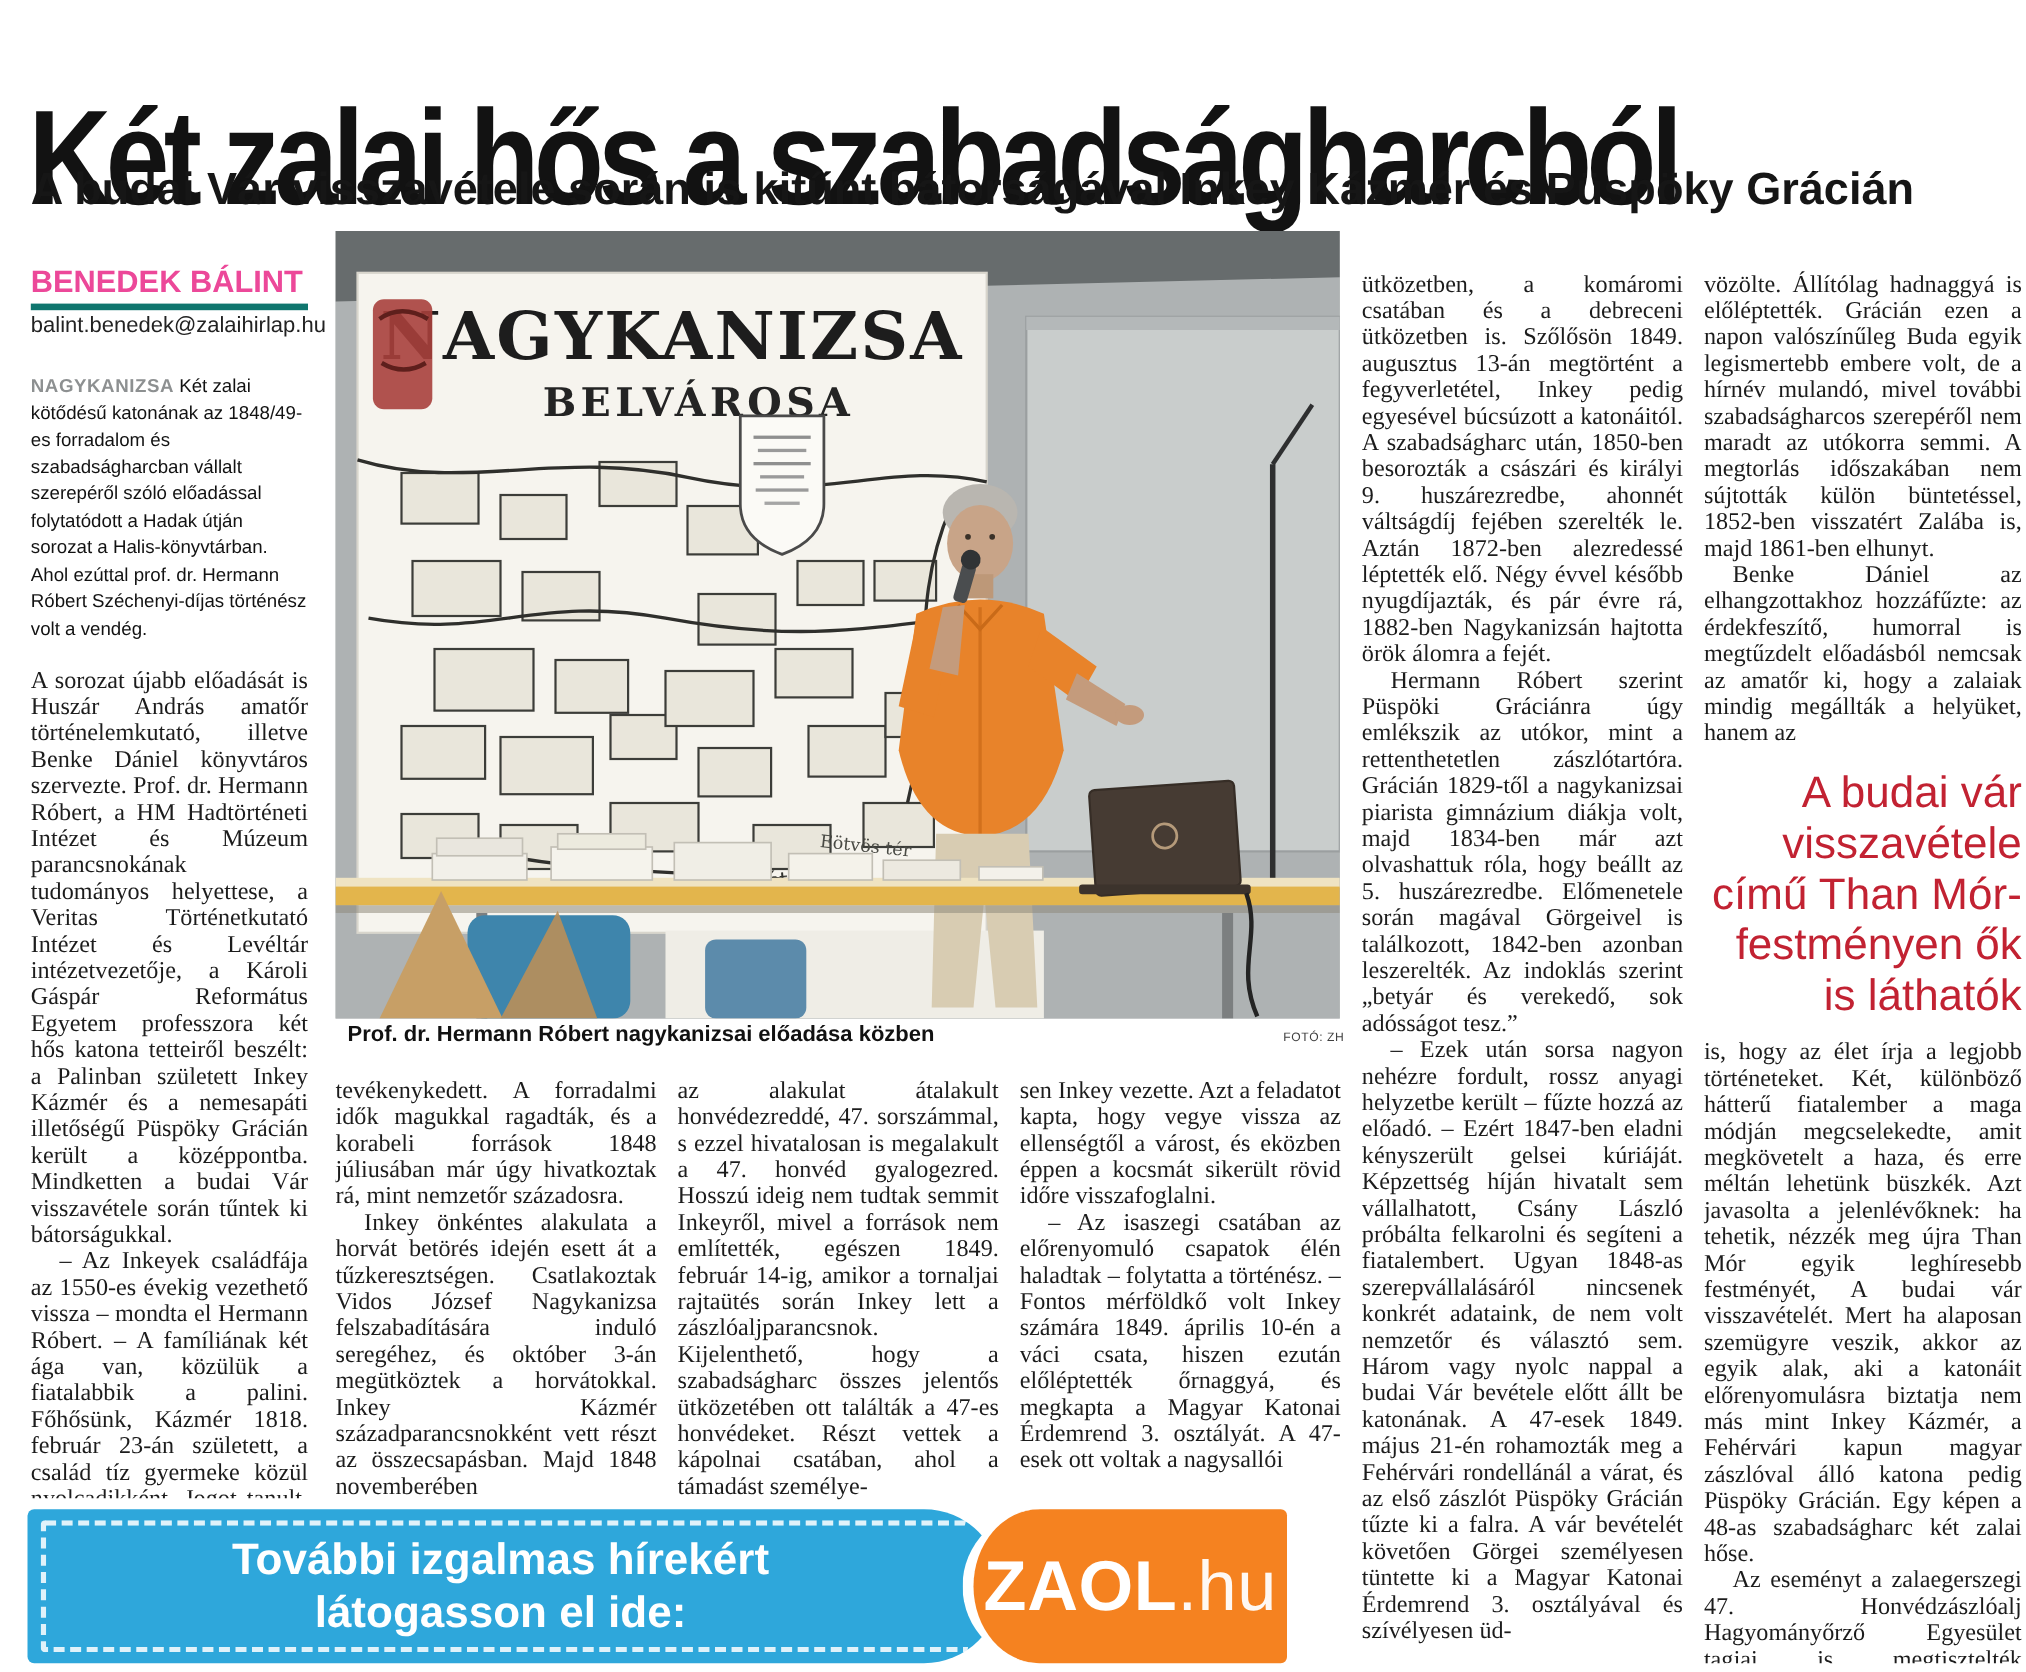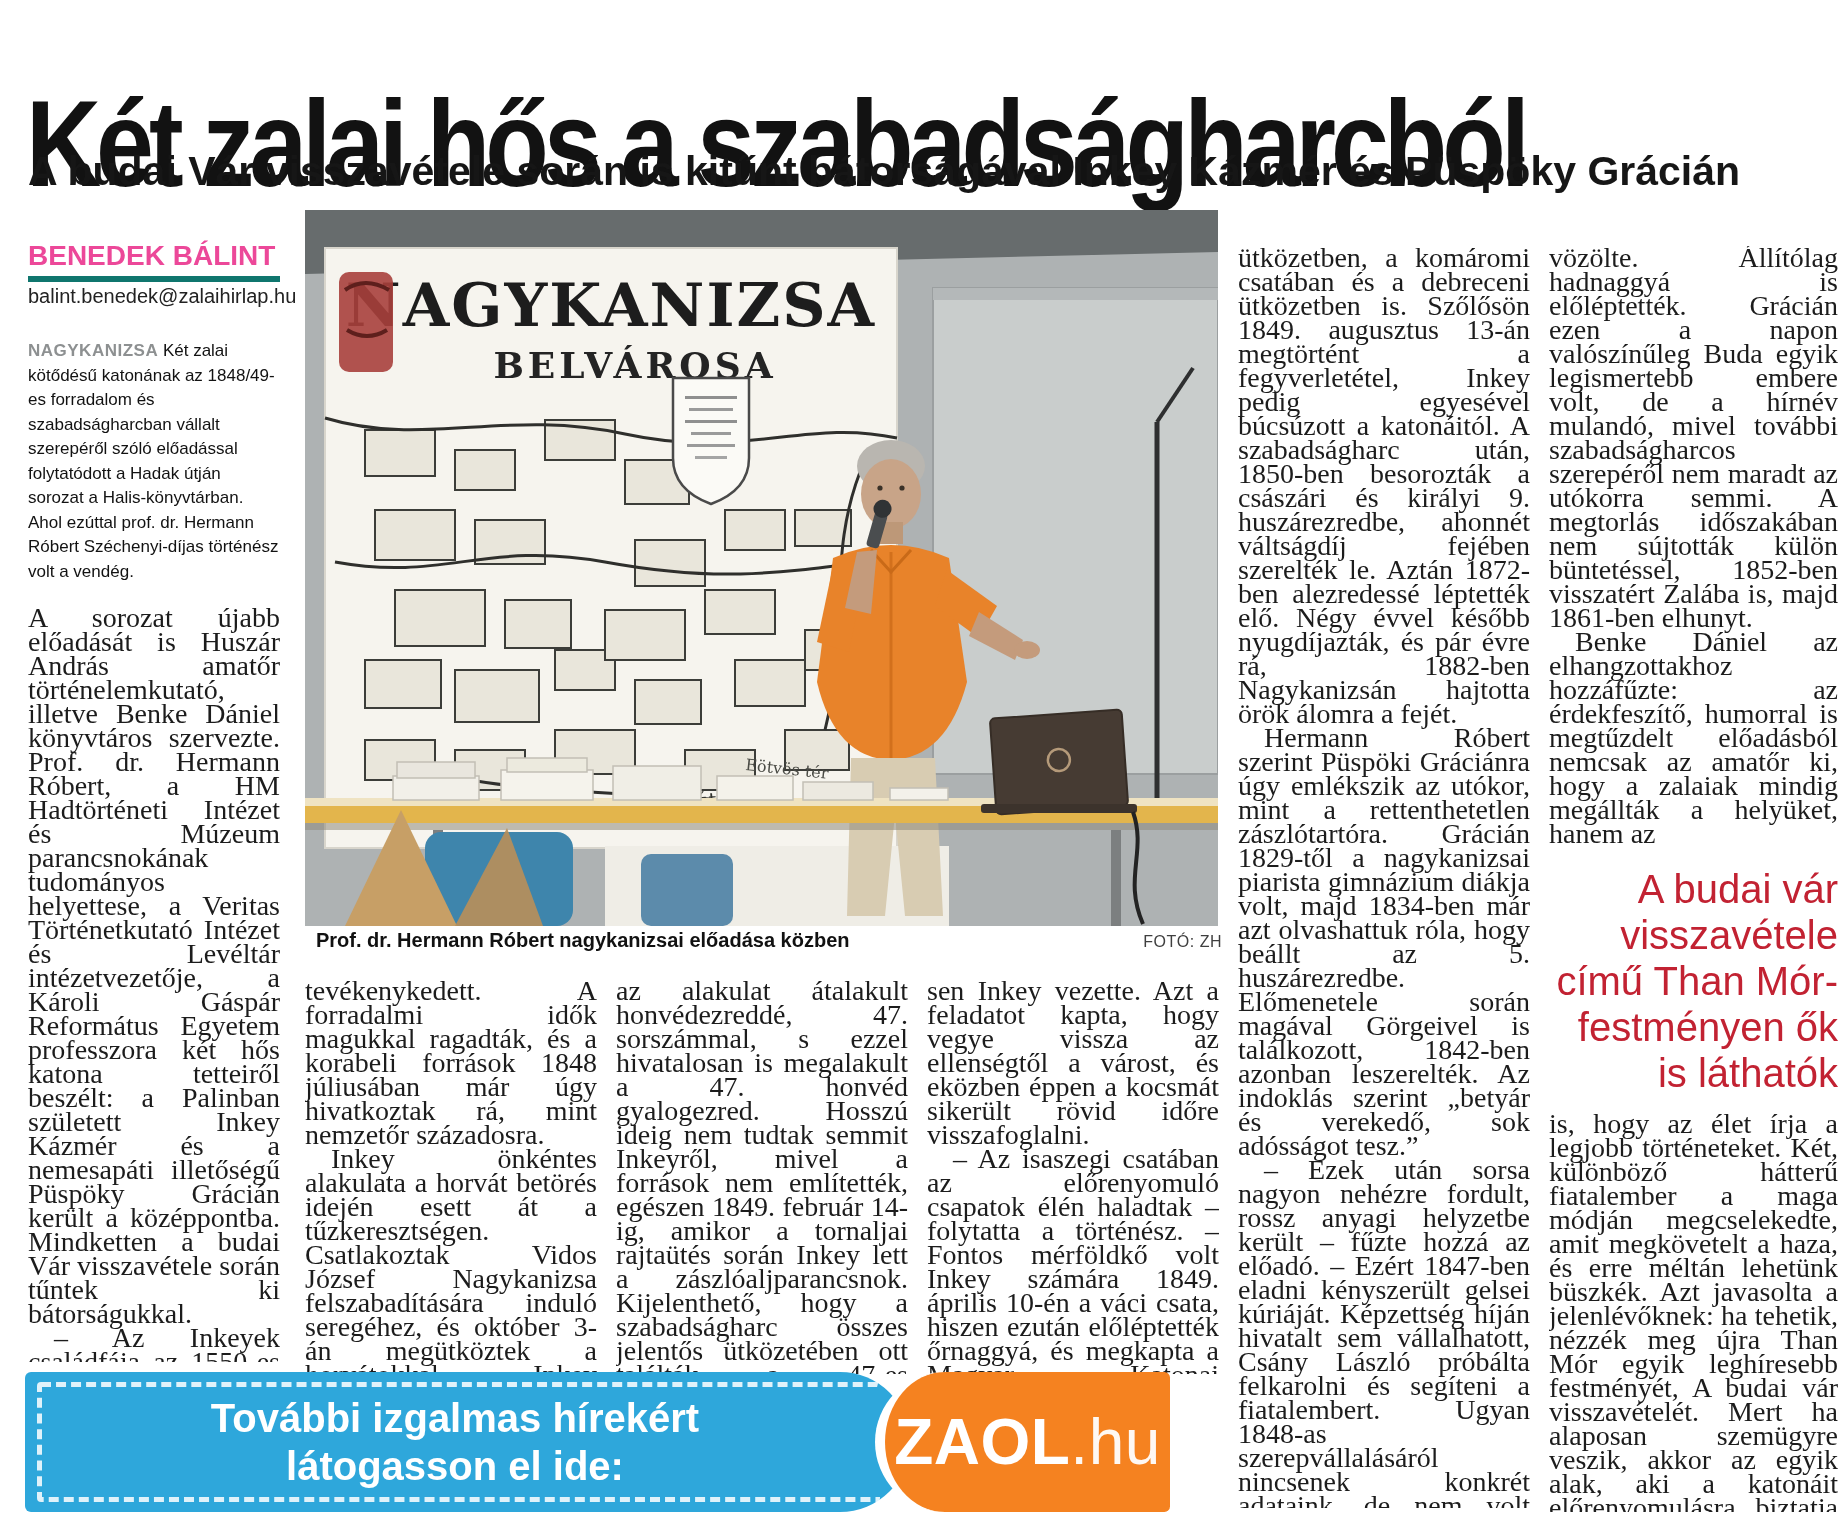--- a/index.html
+++ b/index.html
@@ -11,38 +11,38 @@
     letter-spacing:-5px;color:#121212;line-height:1.04;white-space:nowrap;
     transform:scale(1.0,1.18);transform-origin:top left;}
   .subheadline{position:absolute;left:28px;top:148px;width:1800px;
     font-family:"Liberation Sans", sans-serif;font-weight:700;font-size:41px;color:#161616;}
   
   .byline{position:absolute;left:28px;top:240px;width:252px;font-family:"Liberation Sans", sans-serif;}
   .byline .name{font-weight:700;font-size:28px;color:#ec4899;padding-bottom:4px;border-bottom:6px solid #0f766e;}
   .byline .mail{font-size:20px;color:#222;padding-top:3px;}
   
   .col{position:absolute;overflow:hidden;}
-  .para{margin:0;font-size:28px;line-height:24px;text-align:justify;text-justify:inter-word;}
+  .para{margin:0;font-size:22px;line-height:24px;text-align:justify;text-justify:inter-word;}
   .para.ind{text-indent:26px;}
   .lead{font-family:"Liberation Sans", sans-serif;font-size:17px;line-height:24.5px;color:#121212;
         text-align:left;margin-bottom:22px;}
   .lead .loc{font-weight:700;color:#8d9091;letter-spacing:.5px;}
   #col1{left:28px;top:322px;width:252px;height:1040px;}
   #col2{left:305px;top:979px;width:292px;height:395px;}
   #col3{left:616px;top:979px;width:292px;height:395px;}
   #col4{left:927px;top:979px;width:292px;height:395px;}
   #col5{left:1238px;top:246px;width:292px;height:1262px;}
   #col6{left:1549px;top:246px;width:289px;height:1266px;}
   
   .photo{position:absolute;left:305px;top:210px;width:913px;height:716px;background:#aeb2b3;}
   .photo svg{display:block;}
   .caption-row{position:absolute;left:305px;top:929px;width:917px;display:flex;
     justify-content:space-between;align-items:baseline;font-family:"Liberation Sans", sans-serif;}
   .caption{font-weight:700;font-size:20px;color:#111;margin-left:11px;}
-  .credit{font-size:16px;color:#3f3f3f;letter-spacing:.5px;margin-left:16px;}
+  .credit{font-size:11px;color:#3f3f3f;letter-spacing:.5px;margin-left:16px;}
   
   .pullquote{margin:20px 0 16px 0;text-align:right;font-family:"Liberation Sans", sans-serif;
     font-size:40px;line-height:46px;color:#c22232;font-weight:400;}
   
   .ad{position:absolute;left:25px;top:1372px;width:1135px;height:140px;}
   .ad-blue{position:absolute;left:0;top:0;width:885px;height:140px;background:#2ea7db;
     border-radius:6px 70px 70px 6px / 6px 70px 70px 6px;}
   .ad-blue .dash{position:absolute;left:12px;top:10px;right:30px;bottom:10px;
     border:5px dashed rgba(255,255,255,.85);border-right:none;border-radius:4px;}
   .ad-blue .txt{position:absolute;left:0;top:0;width:860px;height:140px;display:flex;

